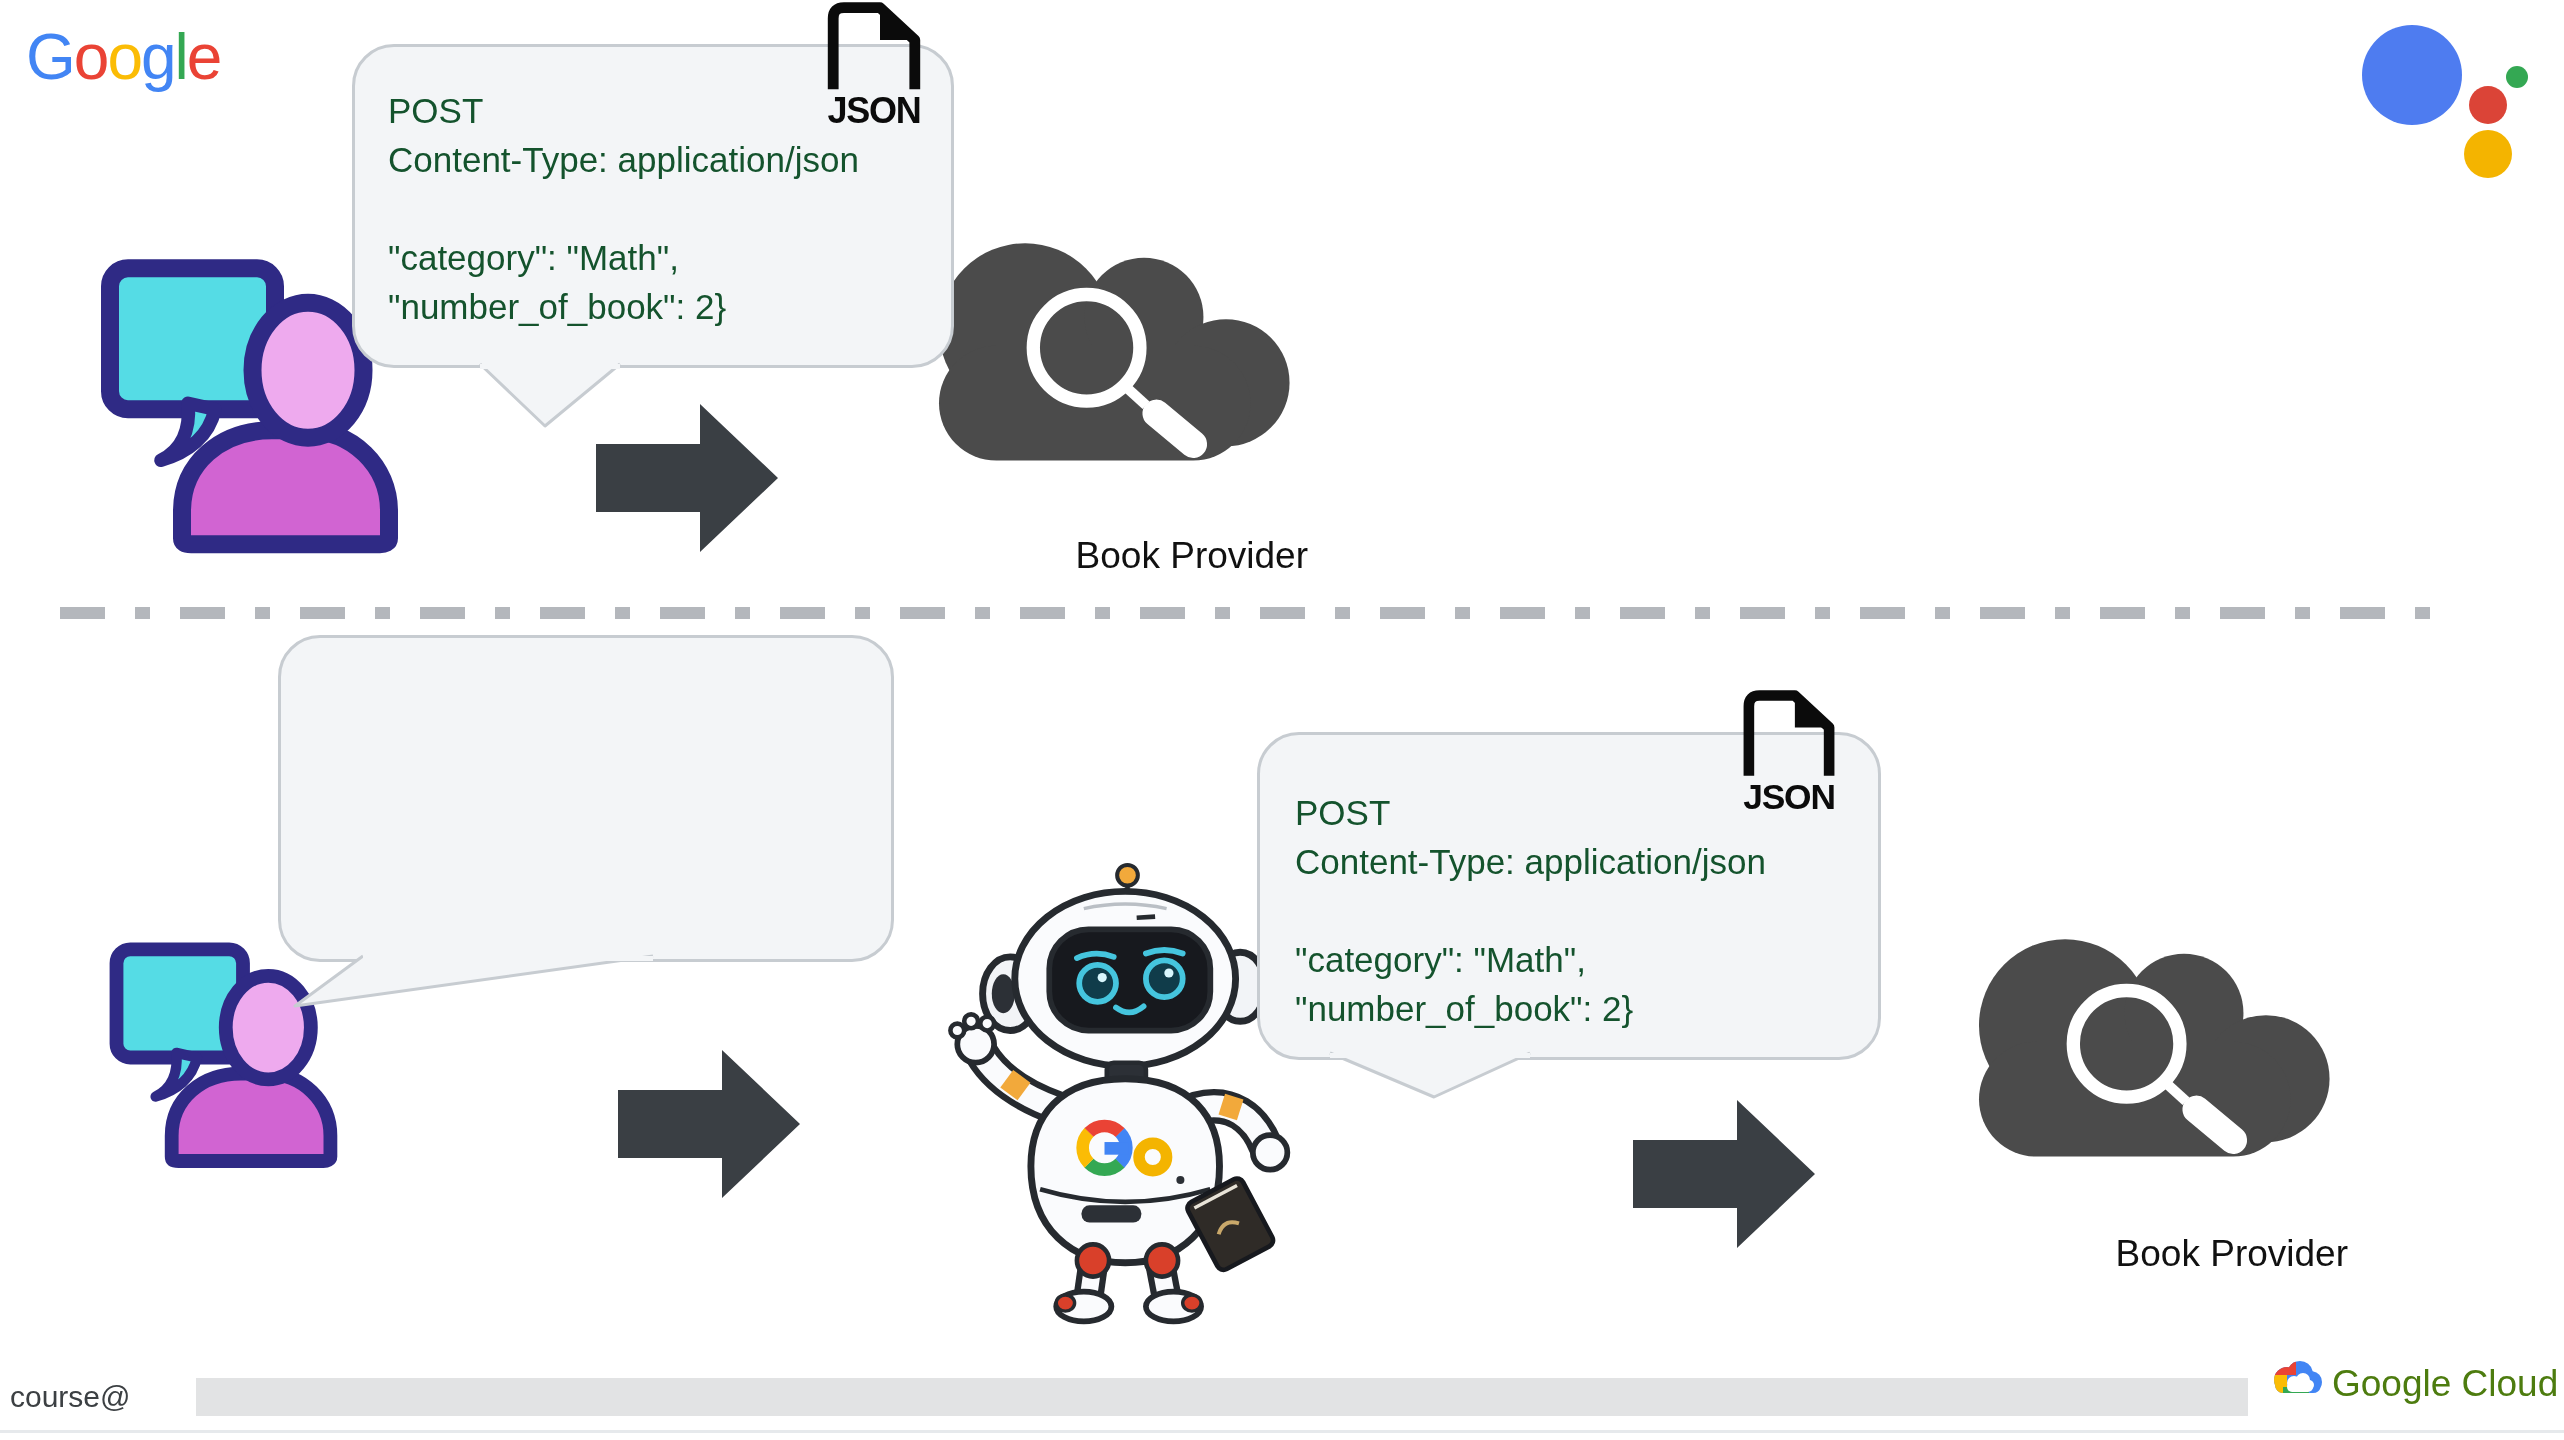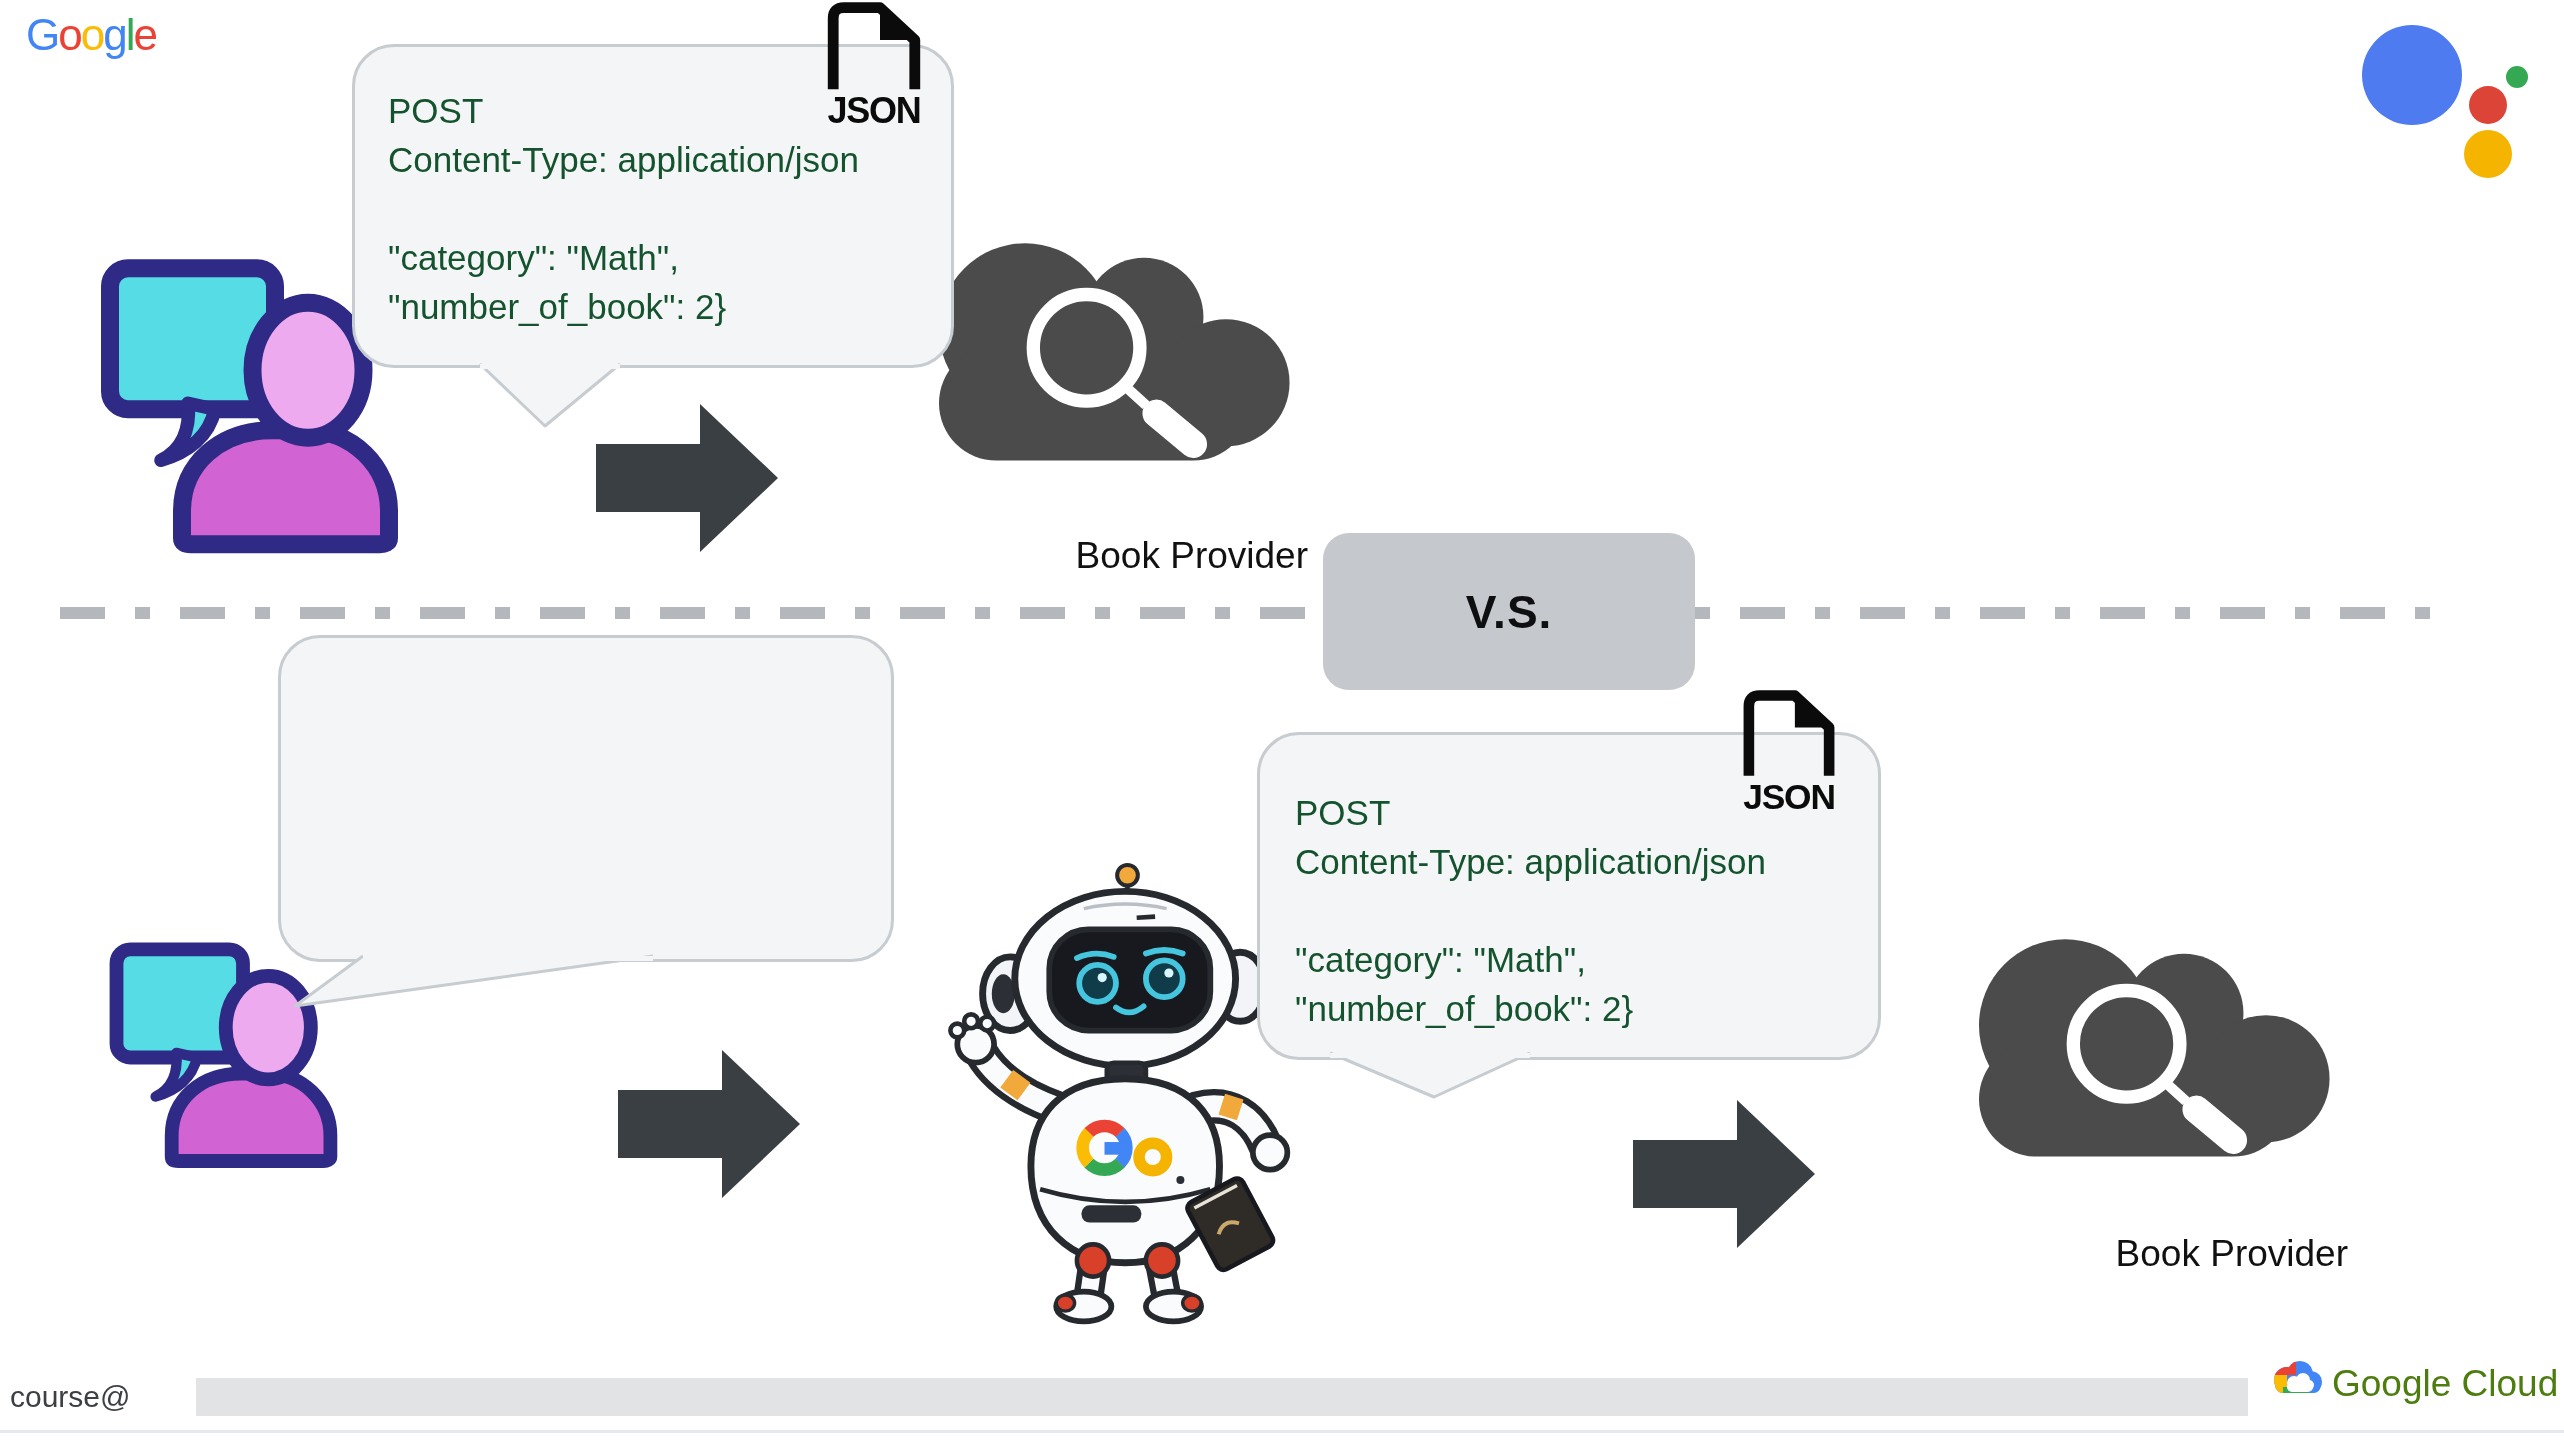--- a/index.html
+++ b/index.html
@@ -1,20 +1,20 @@
 <!DOCTYPE html>
 <html><head>
 <meta charset="utf-8">
 <style>
   html,body{margin:0;padding:0;background:#fff;}
   #slide{position:relative;width:2564px;height:1440px;background:#ffffff;overflow:hidden;
          font-family:"Liberation Sans", sans-serif;color:#1f2124;}
   .abs{position:absolute;}
   
-  #google-logo{left:26px;top:10px;font-size:44px;font-weight:500;letter-spacing:-2px;}
+  #google-logo{left:26px;top:20px;font-size:64px;font-weight:500;letter-spacing:-2px;}
   .gl-0,.gl-3{color:#4285F4;} .gl-1,.gl-5{color:#EA4335;} .gl-2{color:#FBBC05;} .gl-4{color:#34A853;}
   
   .circle{border-radius:50%;}
   
   .bubble{background:#f3f5f7;border:3px solid #c7ccd1;border-radius:42px;box-sizing:border-box;}
   .bubble-text{white-space:pre-line;font-size:35px;line-height:49px;color:#14532d;}
   
   #vs-box{left:1323px;top:533px;width:372px;height:157px;background:#c5c8cc;border-radius:26px;
           display:flex;align-items:center;justify-content:center;}
   #vs-box span{font-size:46px;font-weight:bold;letter-spacing:1px;color:#0e0f10;}
@@ -82,23 +82,20 @@
 "category": "Math",
 "number_of_book": 2}</div>
 
   <svg class="abs" style="left:814px;top:0px;" width="120" height="128" viewBox="0 0 100 106">
     <path d="M16,74 L16,15 Q16,6 25,6 L55,6 L84,33 L84,74" fill="none" stroke="#0b0b0b" stroke-width="9" stroke-linejoin="round"></path>
     <path d="M55,6 L55,33 L84,33 Z" fill="#0b0b0b"></path>
     <text x="50" y="102" text-anchor="middle" font-family="Liberation Sans, sans-serif" font-weight="bold" font-size="30" letter-spacing="-1" fill="#0b0b0b">JSON</text>
   </svg>
 
   <div class="abs" id="divider"></div>
-  <div class="abs" id="vs-box">
-    <span>V.S.</span>
-  </div>
 
   <svg class="abs" style="left:1938px;top:922px;" width="410" height="258" viewBox="0 0 200 125">
     <g fill="#4b4b4b">
       <circle cx="62" cy="50" r="42"></circle>
       <circle cx="120" cy="44" r="29"></circle>
       <circle cx="160" cy="76" r="31"></circle>
       <rect x="20" y="58" width="152" height="56" rx="28"></rect>
     </g>
     <g>
       <circle cx="92" cy="59" r="26" fill="none" stroke="#ffffff" stroke-width="6.5"></circle>

